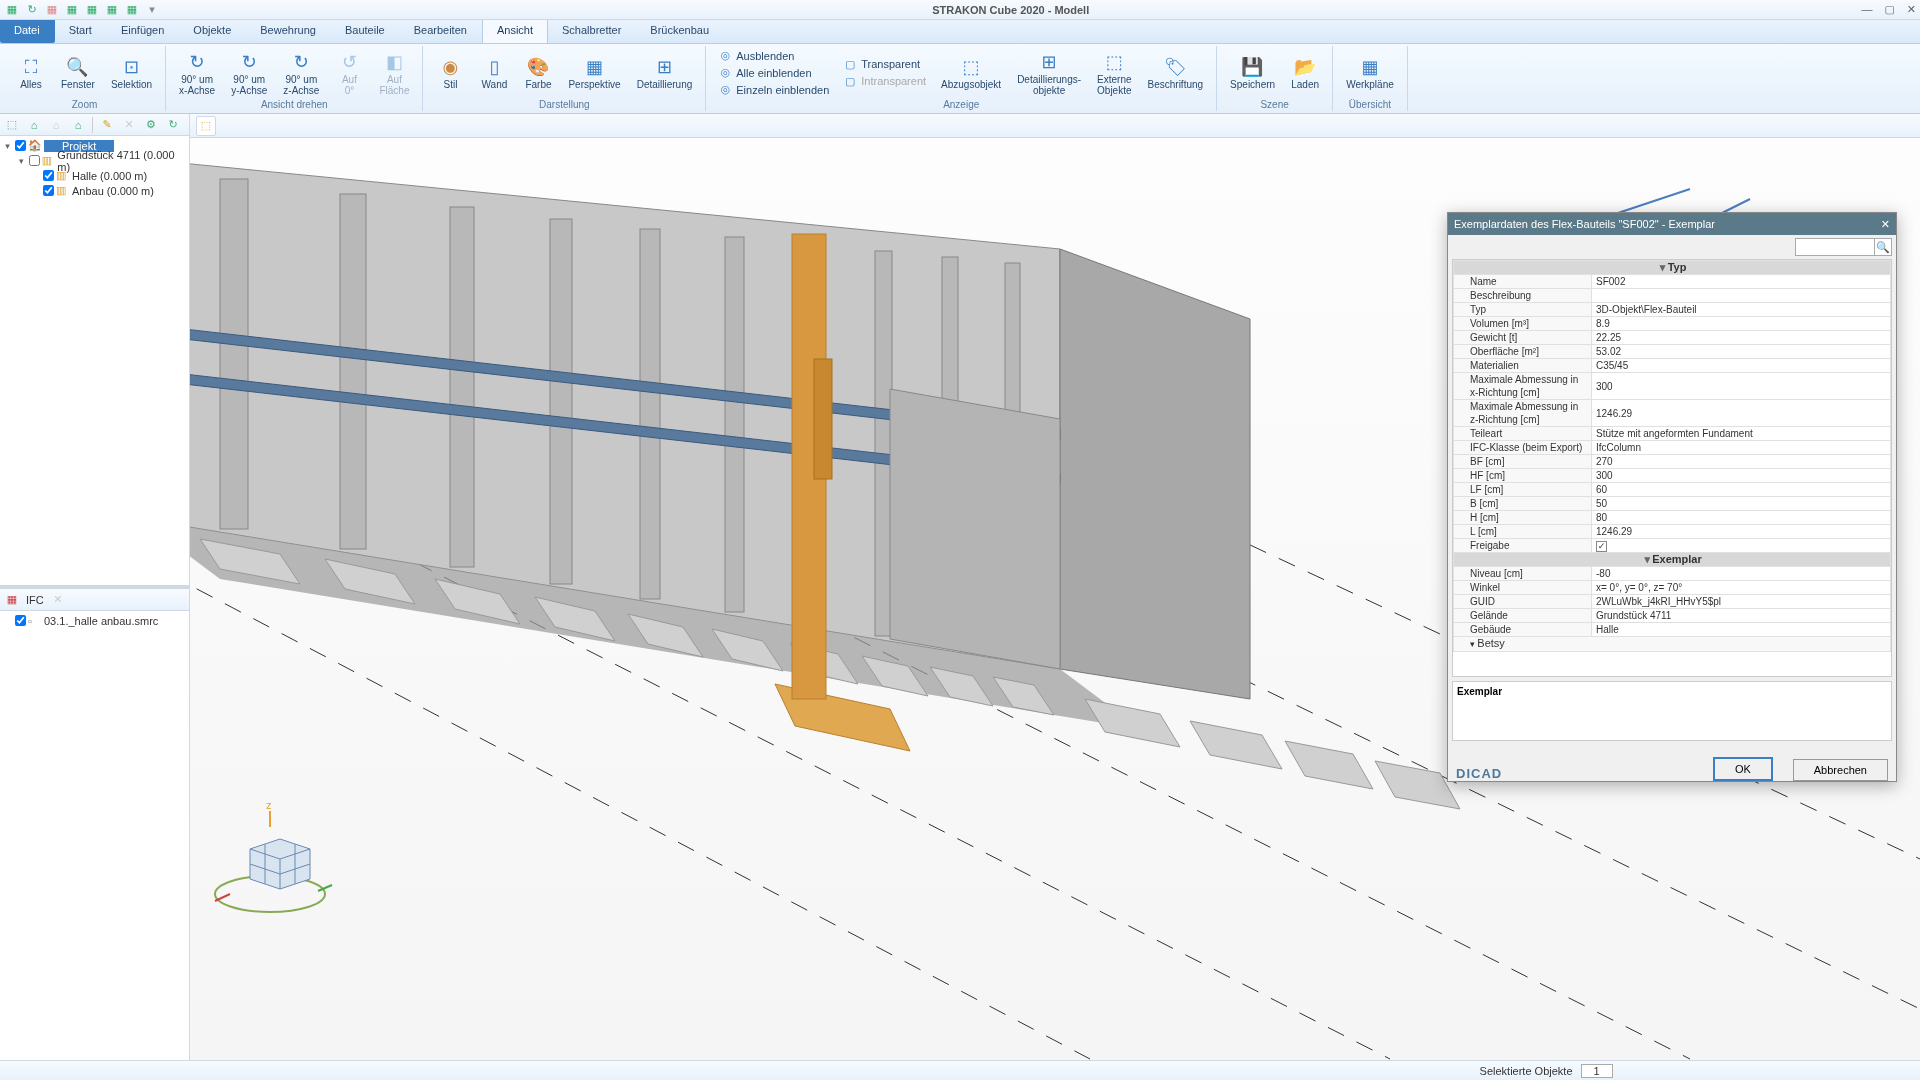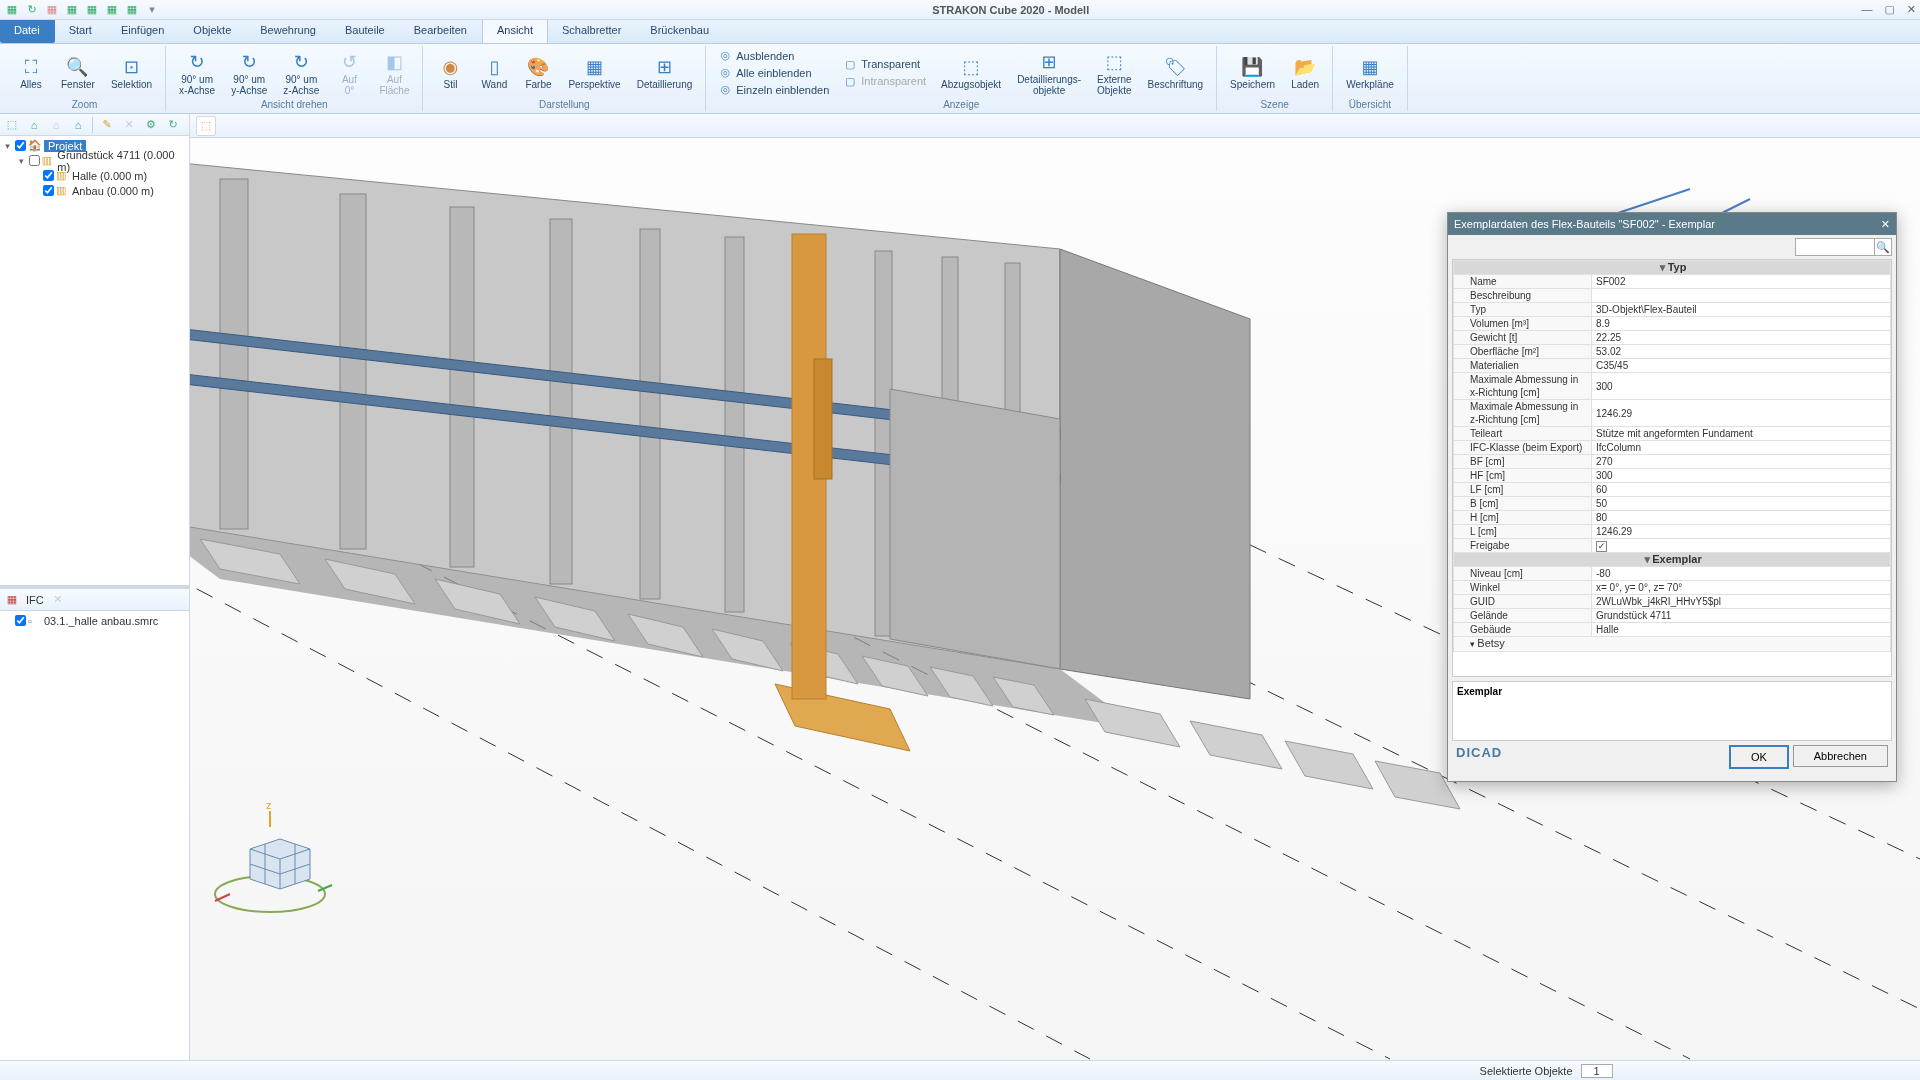--- a/index.html
+++ b/index.html
@@ -35,21 +35,21 @@
 
 .workspace { display: flex; height: calc(100% - 20px - 24px - 70px - 20px); }
 .sidepanel { width: 190px; background: #fff; border-right: 1px solid #cfd9e6; display: flex; flex-direction: column; }
 .panel-toolbar { height: 22px; background: linear-gradient(#f7fbff,#e8f1fb); border-bottom: 1px solid #cfd9e6; display: flex; align-items: center; gap: 6px; padding: 0 4px; }
 .panel-toolbar span { width: 16px; height: 16px; display: inline-flex; align-items: center; justify-content: center; color: #4a7; cursor: pointer; }
 .tree { flex: 1; padding: 2px; overflow: auto; font-size: 11px; color: #333; }
 .tree-node { display: flex; align-items: center; gap: 2px; height: 15px; }
 .tree-node input[type=checkbox] { width: 11px; height: 11px; }
 .tree-node .exp { width: 11px; text-align: center; color: #666; cursor: pointer; font-size: 9px; }
 .tree-node .nicon { width: 14px; color: #d8a030; }
-.tree-node.selected span.nlabel { background: #3a7fc4; color: #fff; padding: 0 4px; }
+.tree-node.selected span.nlabel { background: #3a7fc4; color: #fff; padding: 0 18px; }
 .pad1 { padding-left: 14px; } .pad2 { padding-left: 28px; }
 .panel-sep { height: 4px; background: #cfd9e6; cursor: row-resize; }
 .bottom-tree { height: 220px; }
 
 .viewport { flex: 1; position: relative; background: #fff; overflow: hidden; }
 .viewport-toolbar { position: absolute; top: 0; left: 0; right: 0; height: 24px; background: linear-gradient(#f7fbff,#e8f1fb); border-bottom: 1px solid #cfd9e6; display: flex; align-items: center; padding: 0 6px; }
 .viewport-toolbar span { width: 20px; height: 20px; display: inline-flex; align-items: center; justify-content: center; color: #d8a030; border: 1px solid #cfd9e6; border-radius: 2px; background: #fff; }
 .view3d { position: absolute; top: 24px; left: 0; right: 0; bottom: 0; background: linear-gradient(#fdfdfd, #f5f5f5); }
 .view3d svg { width: 100%; height: 100%; }
 
@@ -64,21 +64,21 @@
 .dialog-body { flex: 1; overflow: auto; background: #fff; border: 1px solid #ccc; margin: 0 4px; }
 .prop-table { width: 100%; border-collapse: collapse; }
 .prop-table tr { height: 13px; }
 .prop-table td { border: 1px solid #e0e0e0; padding: 0 4px; font-size: 10px; color: #333; vertical-align: middle; height: 13px; line-height: 13px; }
 .prop-table td.k { width: 138px; background: #f8f8f8; }
 .prop-table tr.header td { background: #d8d8d8; font-weight: bold; color: #333; text-align: center; }
 .prop-table tr.header td .exp { display: inline-block; width: 10px; color: #666; }
 .prop-table .indent { padding-left: 16px; }
 .dialog-desc { height: 60px; background: #fff; border: 1px solid #ccc; margin: 4px; padding: 4px; }
 .dialog-desc .dh { font-weight: bold; font-size: 10px; }
-.dialog-footer { height: 36px; display: flex; align-items: flex-start; padding: 0 8px; gap: 4px; }
+.dialog-footer { height: 36px; display: flex; align-items: flex-end; padding: 0 8px; gap: 20px; }
 .dialog-footer .logo { flex: 1; color: #4a7a9d; font-weight: bold; font-size: 13px; letter-spacing: 1px; }
 .dialog-footer button { padding: 4px 20px; border: 1px solid #999; background: #f0f0f0; cursor: pointer; font-size: 11px; }
 .dialog-footer button.primary { border: 2px solid #3a7fc4; }
 
 
 .statusbar { position: absolute; bottom: 0; left: 0; right: 0; height: 20px; background: linear-gradient(#f7fbff,#e8f1fb); border-top: 1px solid #cfd9e6; display: flex; align-items: center; justify-content: flex-end; gap: 8px; padding: 0 8px; font-size: 11px; color: #333; }
 .statusbar .sitem { padding: 1px 6px; border: 1px solid transparent; cursor: pointer; margin-top: 41px; }
 .statusbar .sitem.active { background: #d0e4f7; border-color: #8ab; }
 .statusbar .count { border: 1px solid #aaa; background: #fff; padding: 0 12px; }
 

